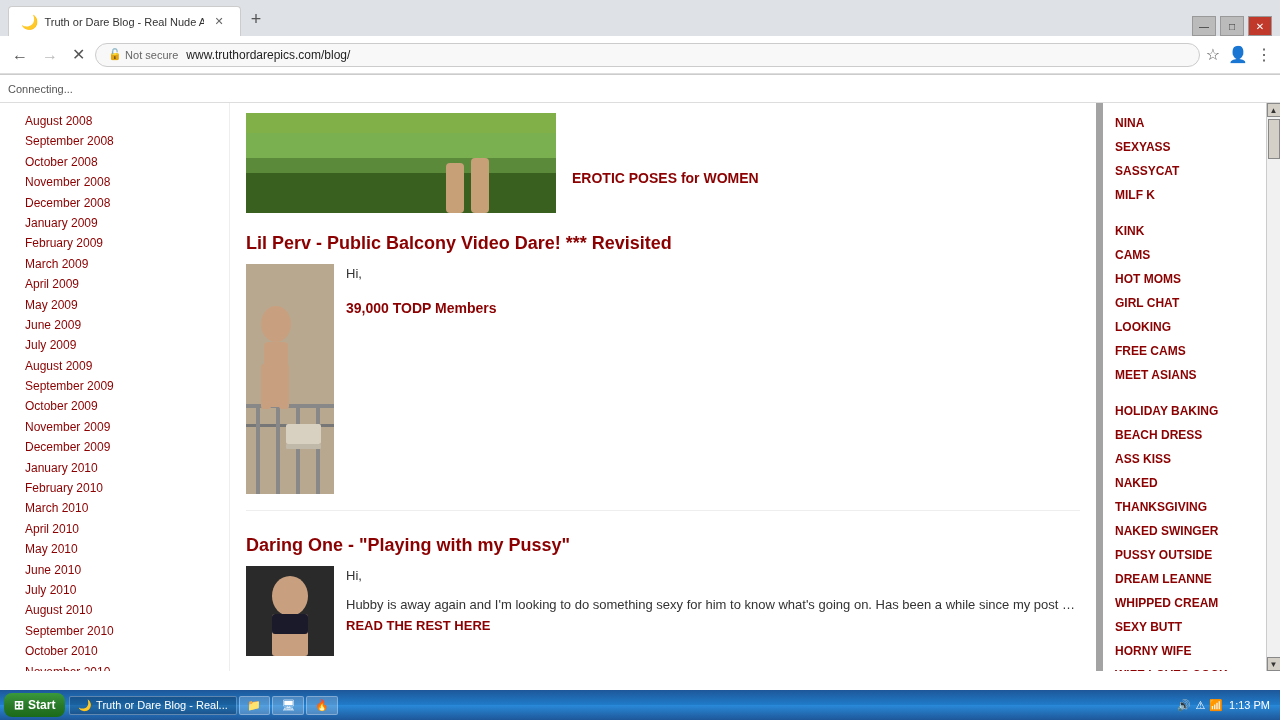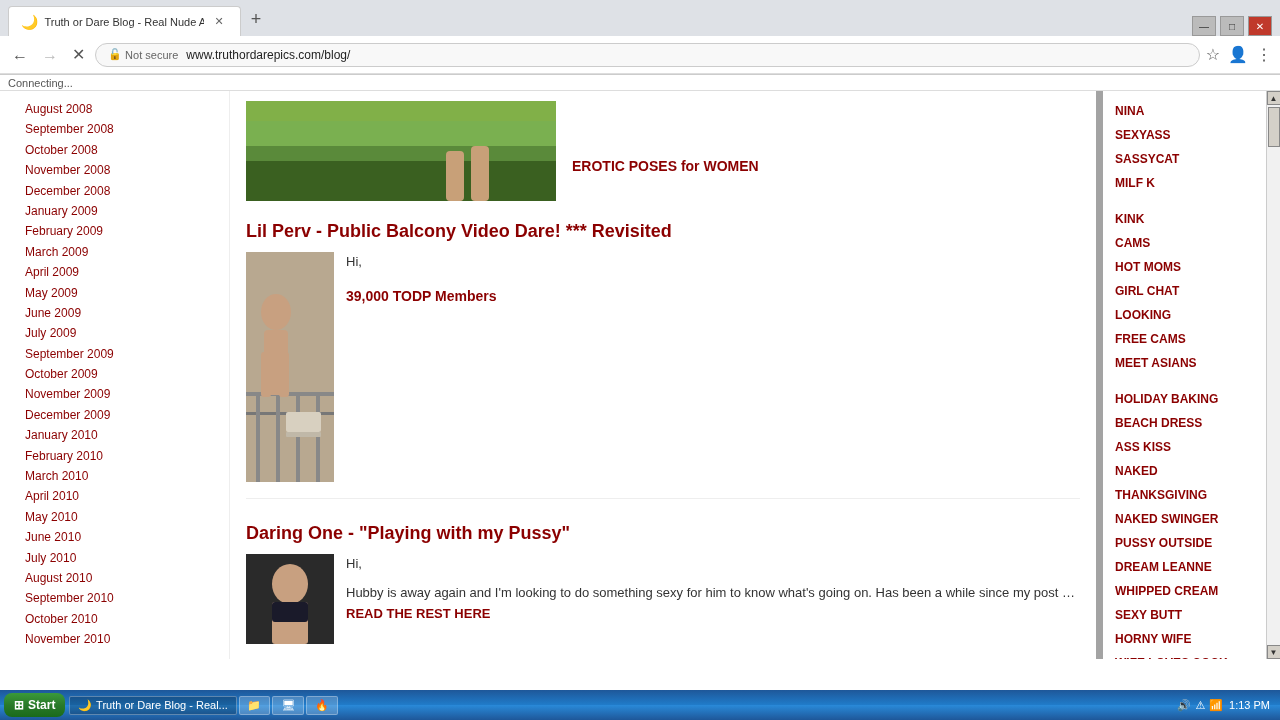--- a/index.html
+++ b/index.html
@@ -347,40 +347,41 @@
       <span class="url-text">www.truthordarepics.com/blog/</span>
     </div>
     <div class="nav-icons">
       <button class="nav-icon-btn">☆</button>
       <button class="nav-icon-btn">👤</button>
       <button class="nav-icon-btn">⋮</button>
     </div>
   </div>
 </div>
 
-<div style="background:#fff; border-bottom:1px solid #ddd; padding:1px 8px; font-size:11px; color:#555; height:16px; display:flex; align-items:center;">
+<div style="background:#fff; border-bottom:1px solid #ddd; padding:1px 8px; font-size:11px; color:#555; height:28px; display:flex; align-items:center;">
   <span>Connecting...</span>
 </div>
 
 <div class="page-wrapper">
 
   <div class="sidebar">
     <div id="sidebar-links">
         <a href="#">August 2008</a>
         <a href="#">September 2008</a>
         <a href="#">October 2008</a>
         <a href="#">November 2008</a>
         <a href="#">December 2008</a>
         <a href="#">January 2009</a>
         <a href="#">February 2009</a>
         <a href="#">March 2009</a>
         <a href="#">April 2009</a>
         <a href="#">May 2009</a>
         <a href="#">June 2009</a>
         <a href="#">July 2009</a>
+        <a href="#">August 2009</a>
         <a href="#">September 2009</a>
         <a href="#">October 2009</a>
         <a href="#">November 2009</a>
         <a href="#">December 2009</a>
         <a href="#">January 2010</a>
         <a href="#">February 2010</a>
         <a href="#">March 2010</a>
         <a href="#">April 2010</a>
         <a href="#">May 2010</a>
         <a href="#">June 2010</a>

